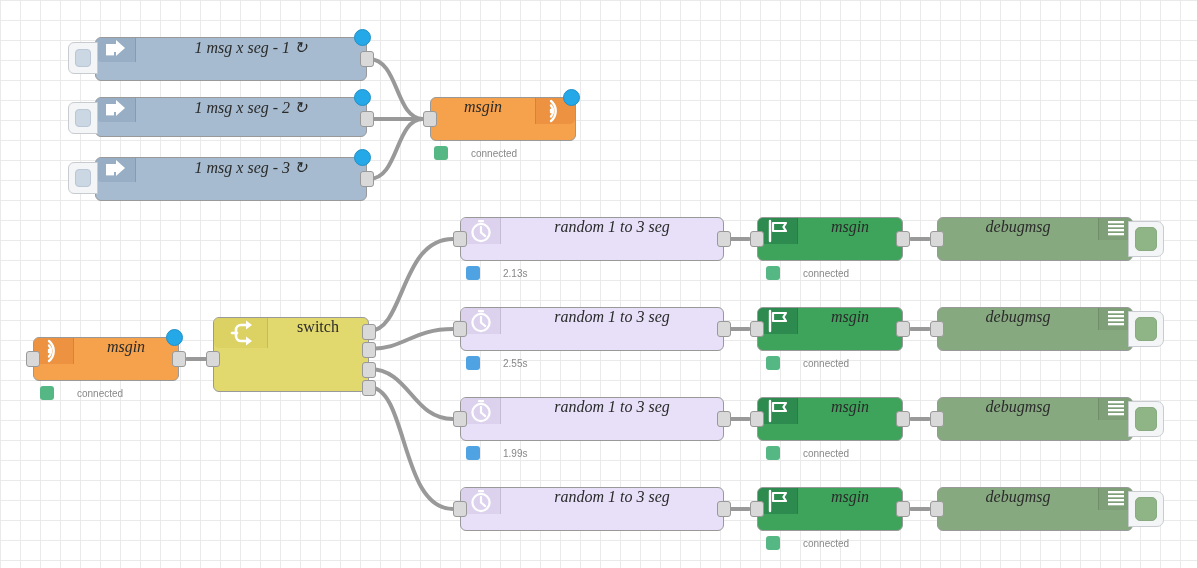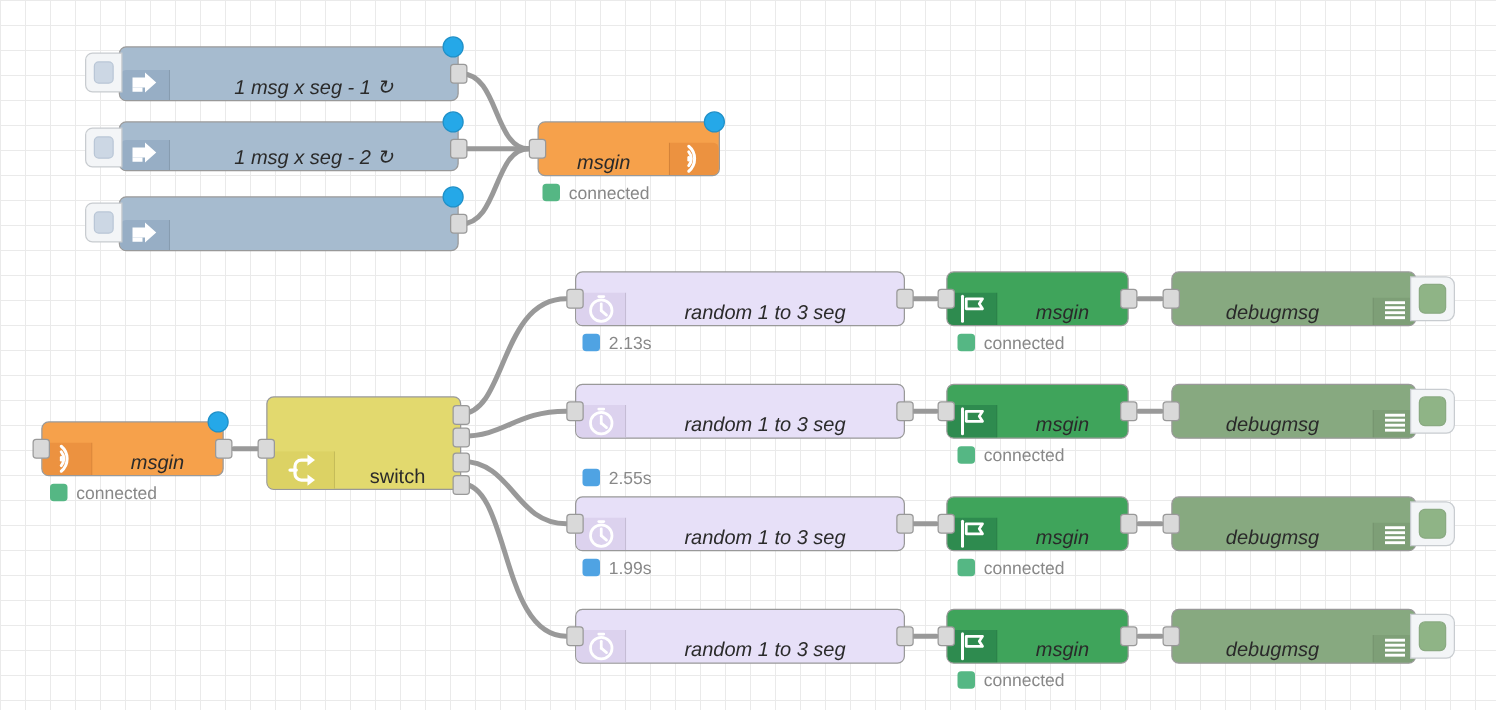--- a/index.html
+++ b/index.html
@@ -18,24 +18,25 @@
       linear-gradient(to right, #eaeaea 1px, transparent 1px),
       linear-gradient(to bottom, #eaeaea 1px, transparent 1px);
     background-size: 20px 20px;
     background-position: 0px 0px;
   }
   #wires { position: absolute; left:0; top:0; width:1197px; height:568px; pointer-events:none; }
 
   .node {
     position: absolute;
     display: flex;
-    align-items: flex-end;
+    align-items: flex-start;
     border: 1px solid #999999;
     border-radius: 6px;
     overflow: visible;
+    font-family: Liberation Serif, serif;
   }
   .node .body {
     display: flex; align-items: center; justify-content: center;
     flex: 1 1 auto;
     font-style: italic;
     font-size: 16px;
     color: #2a2a2a;
     white-space: nowrap;
     padding: 0 8px;
   }
@@ -105,23 +106,24 @@
   }
   .dbgbtn i {
     display:block; width:22px; height:24px;
     background:#8FB486; border:1px solid #8aaa82; border-radius:5px;
   }
 
   
   .status {
     position: absolute;
     display: flex; align-items: center;
-    font-size: 14px;
+    font-size: 10px;
     color: #888888;
     white-space: nowrap;
+    gap: 16px;
   }
   .status .sq {
     width: 14px; height: 14px;
     border-radius: 3px;
     margin-right: 7px;
     display:inline-block;
   }
 
   svg.gl { display:block; }
 </style>
@@ -194,20 +196,21 @@
   <div class="node" style="left:95px; top:157px; width:272px; height:44px; background:#A6BBCF;">
     <div class="injbtn">
         <i></i>
       </div>
     <div class="icon leftcap" style="background:#97AEC5;">
       <svg class="gl" width="26" height="24" viewBox="0 0 26 24">
         <path d="M3 6 h10 V2 l9 8 -9 8 v-4 H3 z" fill="#ffffff"></path>
         <rect x="3" y="14" width="8" height="3.4" fill="#ffffff"></rect>
       </svg>
     </div>
+    <div class="body rightcap">1 msg x seg - 3 ↻</div>
     <div class="port out" style="top:13px;"></div>
     <div class="bluedot"></div>
   </div>
 
   <div class="node" style="left:430px; top:97px; width:146px; height:44px; background:#F6A14B;">
     <div class="body leftcap">msgin</div>
     <div class="icon right rightcap" style="background:#EC9240;">
       <svg class="gl" width="26" height="26" viewBox="0 0 26 26">
         <g fill="none" stroke="#ffffff" stroke-width="2.4" stroke-linecap="round">
           <path d="M8 3 A 13 13 0 0 1 8 23"></path>
@@ -321,21 +324,21 @@
         <circle cx="13" cy="14.5" r="8.6" fill="none" stroke="#ffffff" stroke-width="2.2"></circle>
         <path d="M13 14.5 V9" stroke="#ffffff" stroke-width="2.2" stroke-linecap="round"></path>
         <path d="M13 14.5 l4.2 3.6" stroke="#ffffff" stroke-width="2.2" stroke-linecap="round"></path>
         <path d="M11 3.2 h4" stroke="#ffffff" stroke-width="2.2" stroke-linecap="round"></path>
       </svg>
     </div>
     <div class="body rightcap">random 1 to 3 seg</div>
     <div class="port in" style="top:13px;"></div>
     <div class="port out" style="top:13px;"></div>
   </div>
-  <div class="status" style="left:466px; top:374px;align-items:center;">
+  <div class="status" style="left:466px; top:356px;align-items:center;">
     <span class="sq" style="background:#4FA3E3;"></span>
     <span>2.55s</span>
   </div>
 
   <div class="node" style="left:757px; top:307px; width:146px; height:44px; background:#3FA45B;">
     <div class="icon leftcap" style="background:#2E8B4F;">
       <svg class="gl" width="26" height="26" viewBox="0 0 26 26">
         <path d="M5 3 V23" stroke="#ffffff" stroke-width="2.4" stroke-linecap="round"></path>
         <path d="M8 5 h13 l-2.6 4 2.6 4 H8 z" fill="none" stroke="#ffffff" stroke-width="2.2" stroke-linejoin="round"></path>
       </svg>

